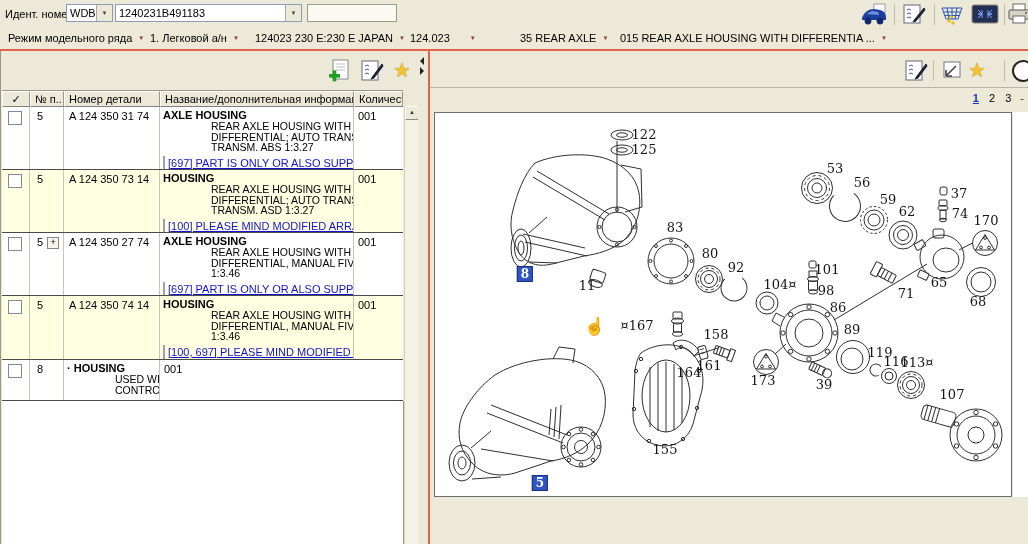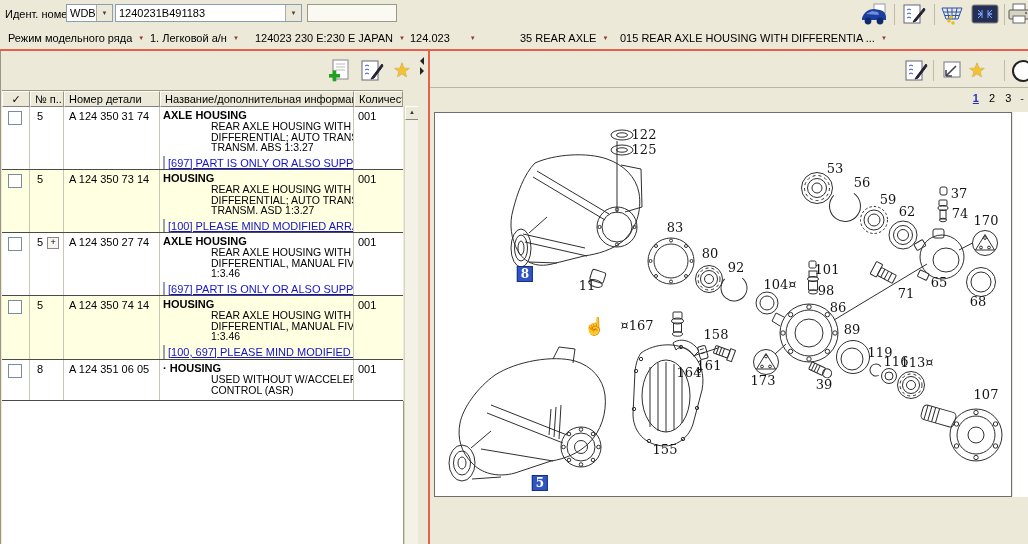--- a/index.html
+++ b/index.html
@@ -262,21 +262,20 @@
       <div class="plink-row">
                 <span class="doc-ico"></span>
                 <a class="plink">[100, 697] PLEASE MIND MODIFIED ARR</a>
               </div>
     </div>
     <div class="tcell c-qty">001</div>
   </div>
           <div class="trow">
     <div class="tcell c-check"><span class="cb"></span></div>
     <div class="tcell c-pos"><span>8</span></div>
-    <div class="tcell c-part">A 124 351 06 05</div>
     <div class="tcell c-name">
       <div class="pname-row"><span>·</span> <span>HOUSING</span></div>
       <div>
                 <div class="pdesc-line">USED WITHOUT W/ACCELERATION SKID</div>
                 <div class="pdesc-line">CONTROL (ASR)</div>
               </div>
 
     </div>
     <div class="tcell c-qty">001</div>
   </div>
@@ -535,19 +534,19 @@
           <span class="dlabel" style="left: 281px; top: 221px;">158</span>
           <span class="dlabel" style="left: 403px; top: 194px;">86</span>
           <span class="dlabel" style="left: 417px; top: 216px;">89</span>
           <span class="dlabel" style="left: 445px; top: 239px;">119</span>
           <span class="dlabel" style="left: 461px; top: 248px;">116</span>
           <span class="dlabel" style="left: 482px; top: 249px;">113¤</span>
           <span class="dlabel" style="left: 274px; top: 252px; text-align: right;">161</span>
           <span class="dlabel" style="left: 254px; top: 259px;">164</span>
           <span class="dlabel" style="left: 328px; top: 267px;">173</span>
           <span class="dlabel" style="left: 389px; top: 271px;">39</span>
-          <span class="dlabel" style="left: 551px; top: 281px;">107</span>
+          <span class="dlabel" style="left: 517px; top: 281px;">107</span>
           <span class="dlabel" style="left: 230px; top: 336px;">155</span>
           <span class="dlabel hl" style="left: 105px; top: 370px;">5</span>
         </div>
     </div>
   </div>
 </div>
 
 </body></html>

